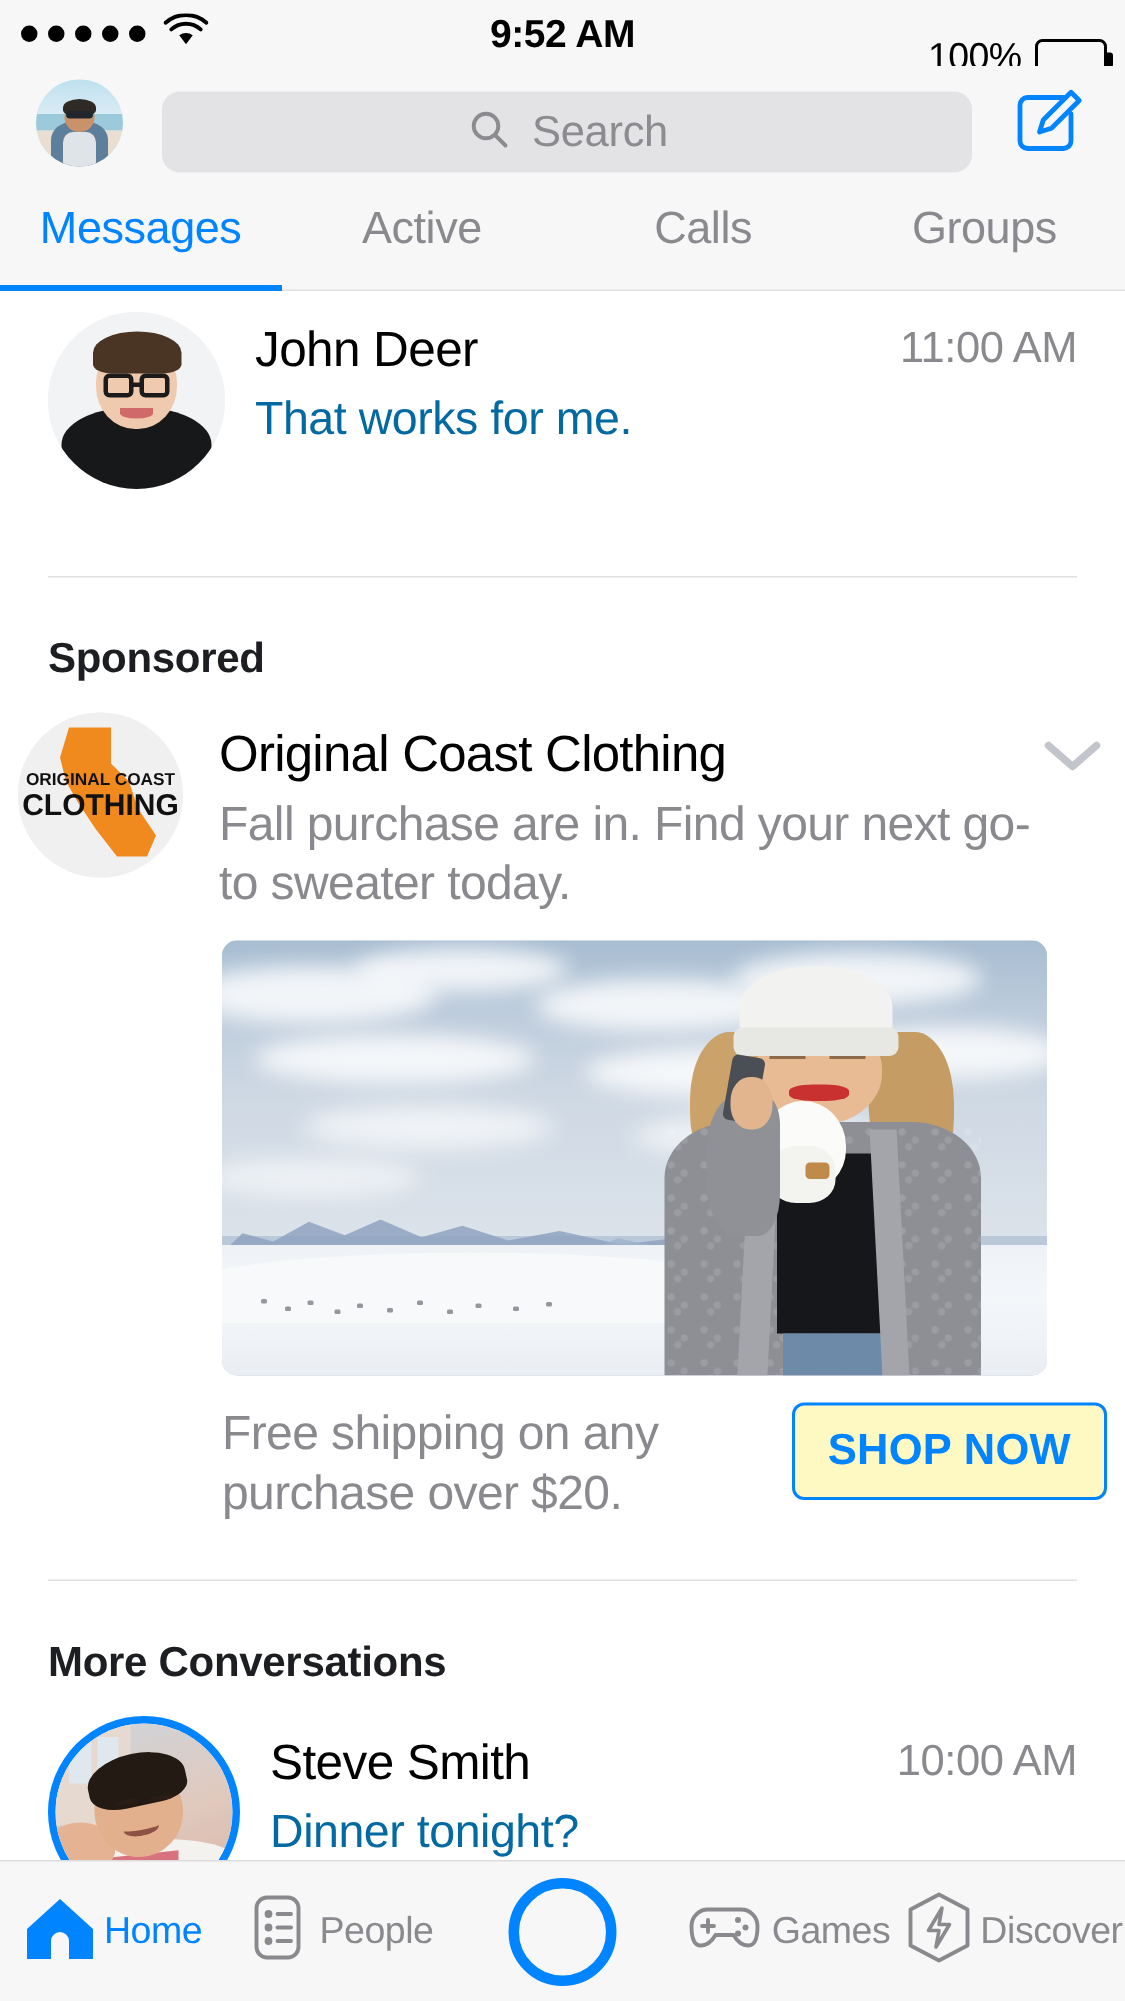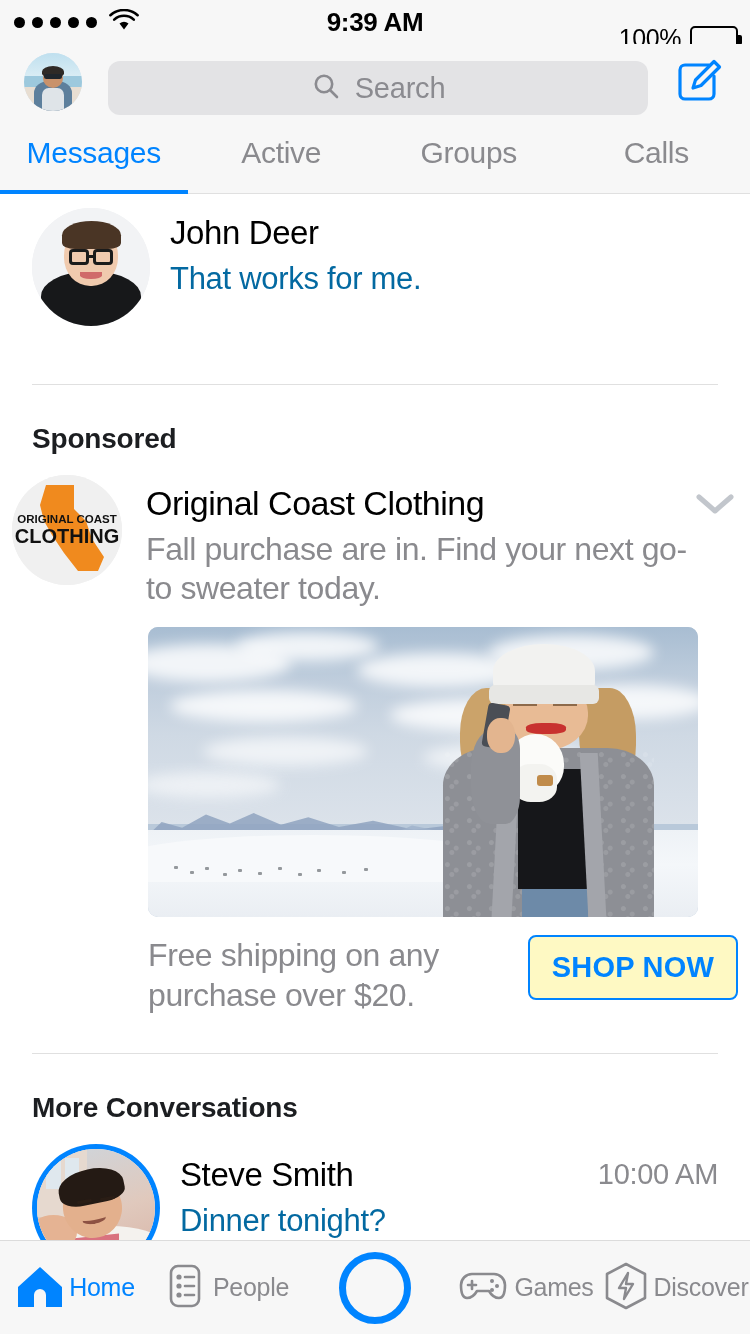--- a/index.html
+++ b/index.html
@@ -244,21 +244,21 @@
           <span class="dot"></span>
       </div>
       <span class="wifi">
         <svg width="30" height="22" viewBox="0 0 30 22">
           <path d="M15 20.5 L10.5 14.5 A7.6 7.6 0 0 1 19.5 14.5 Z" fill="#000"></path>
           <path d="M5.2 10.6 A14.5 14.5 0 0 1 24.8 10.6" stroke="#000" stroke-width="2.6" fill="none" stroke-linecap="round"></path>
           <path d="M1.4 6.2 A20.5 20.5 0 0 1 28.6 6.2" stroke="#000" stroke-width="2.6" fill="none" stroke-linecap="round"></path>
         </svg>
       </span>
     </div>
-    <div class="sb-time">9:39 AM</div>
+    <div class="sb-time">9:52 AM</div>
     <div class="sb-right">
       <span class="battery-pct">100%</span>
       <span class="battery"><span class="battery-fill"></span></span>
     </div>
   </div>
 
   <div class="header">
     <div class="me-avatar">
       <div class="pic">
         <div class="me-sky"></div>
@@ -286,22 +286,22 @@
       <svg width="52" height="52" viewBox="0 0 52 52">
         <path d="M36 9 H12 A5 5 0 0 0 7 14 V38 A5 5 0 0 0 12 43 H36 A5 5 0 0 0 41 38 V20" stroke="#0084ff" stroke-width="3.2" fill="none" stroke-linecap="round" stroke-linejoin="round"></path>
         <path d="M20 32 L22.5 24 L41 5.5 L46.5 11 L28 29.5 Z" stroke="#0084ff" stroke-width="3.2" fill="none" stroke-linejoin="round"></path>
       </svg>
     </div>
   </div>
 
   <div class="tabs">
     <div class="tab active"><span>Messages</span></div>
     <div class="tab"><span>Active</span></div>
+    <div class="tab"><span>Calls</span></div>
     <div class="tab"><span>Groups</span></div>
-    <div class="tab"><span>Calls</span></div>
   </div>
 
   <div class="list">
 
     <div class="row">
       <div class="row-avatar">
         <div class="pic">
           <div class="jd-bg"></div>
             <div class="jd-torso"></div>
             <div class="jd-neck"></div>
@@ -310,20 +310,21 @@
           <div class="jd-gl-l"></div>
             <div class="jd-gl-r"></div>
             <div class="jd-gl-b"></div>
           <div class="jd-mouth"></div>
         </div>
       </div>
       <div class="row-body">
         <div class="row-name">John Deer</div>
         <div class="row-snippet">That works for me.</div>
       </div>
+      <div class="row-time">11:00 AM</div>
     </div>
 
     <div class="divider" style="margin-top:58px;"></div>
 
     <div class="section-head">Sponsored</div>
 
     <div class="ad">
       <div class="ad-top">
         <div class="ad-logo">
           <div class="logo-bg"></div>

